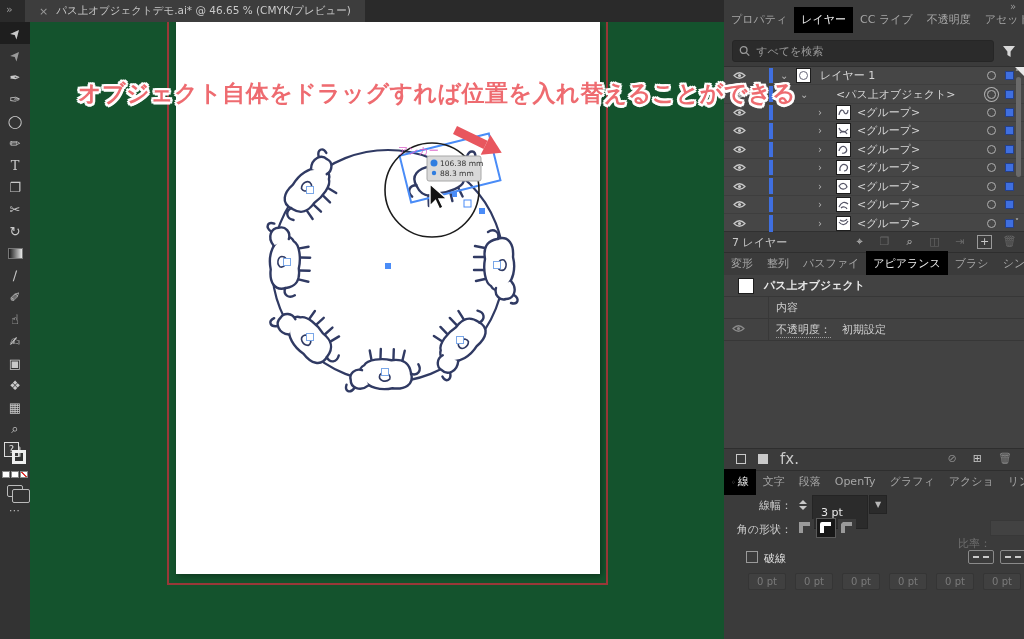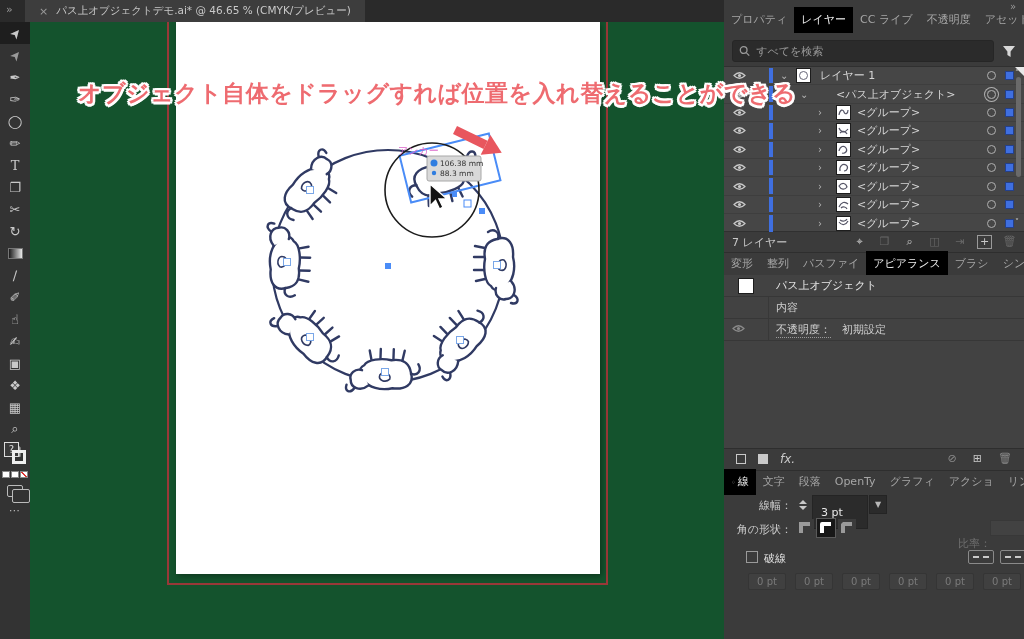--- a/index.html
+++ b/index.html
@@ -82,31 +82,31 @@
   .lstatus .icons { position:absolute; left:128px; display:flex; gap:10px; font-size:11px; }
   .lstatus .ic { width:15px; text-align:center; color:#c9c9c9; }
   .lstatus .ic.dim { color:#686868; }
   .lstatus .ic.boxed { border:1px solid #9a9a9a; line-height:12px; height:14px; }
 
   .midtabs { top:252px; height:23px; border-top:1px solid #2e2e2e; }
 
   .appearance { top:275px; height:175px; background:#424242; }
   .arow { position:relative; height:22px; border-bottom:1px solid #373737; display:flex; align-items:center; }
   .arow .aswatch { position:absolute; left:14px; width:16px; height:16px; background:#fff; border:1px solid #1d1d1d; }
-  .arow .atitle { position:absolute; left:52px; font-weight:normal; color:#e8e8e8; }
+  .arow .atitle { position:absolute; left:40px; font-weight:bold; color:#e8e8e8; }
   .arow .atext { position:absolute; left:52px; color:#d0d0d0; }
   .arow .aeye { position:absolute; left:8px; }
   .arow .alink { position:absolute; left:52px; color:#d0d0d0; border-bottom:1px dotted #9a9a9a; }
   .arow .aval { position:absolute; left:118px; color:#cfcfcf; }
   .arow.indent:before { content:""; position:absolute; left:44px; top:0; bottom:0; border-left:1px solid #383838; }
   .abar { position:absolute; left:0; top:448px; width:300px; height:20px; background:#3b3b3b; border-top:1px solid #2e2e2e;
     display:flex; align-items:center; gap:12px; padding:0 12px; color:#c9c9c9; }
   .abar .sq { width:10px; height:10px; border:1.5px solid #c9c9c9; }
   .abar .sq.filled { background:#c9c9c9; }
-  .abar .fx { font-style:italic; font-size:12px; }
+  .abar .fx { font-size:15px; }
   .abar .right { margin-left:auto; display:flex; gap:16px; color:#8a8a8a; }
 
   .bottabs { top:470px; height:23px; border-top:1px solid #2e2e2e; }
   .bottabs .dot { color:#8a8a8a; font-size:8px; margin-right:2px; }
 
   .strokepanel { top:493px; height:146px;margin-left:12px; }
   .srow { position:relative; height:24px; }
   .slabel { position:absolute; right:244px; top:5px; color:#c9c9c9; white-space:nowrap; }
   .stepper { position:absolute; left:60px; top:3px; width:13px; height:18px; display:flex; flex-direction:column;
     align-items:center; justify-content:center; gap:2px; }

